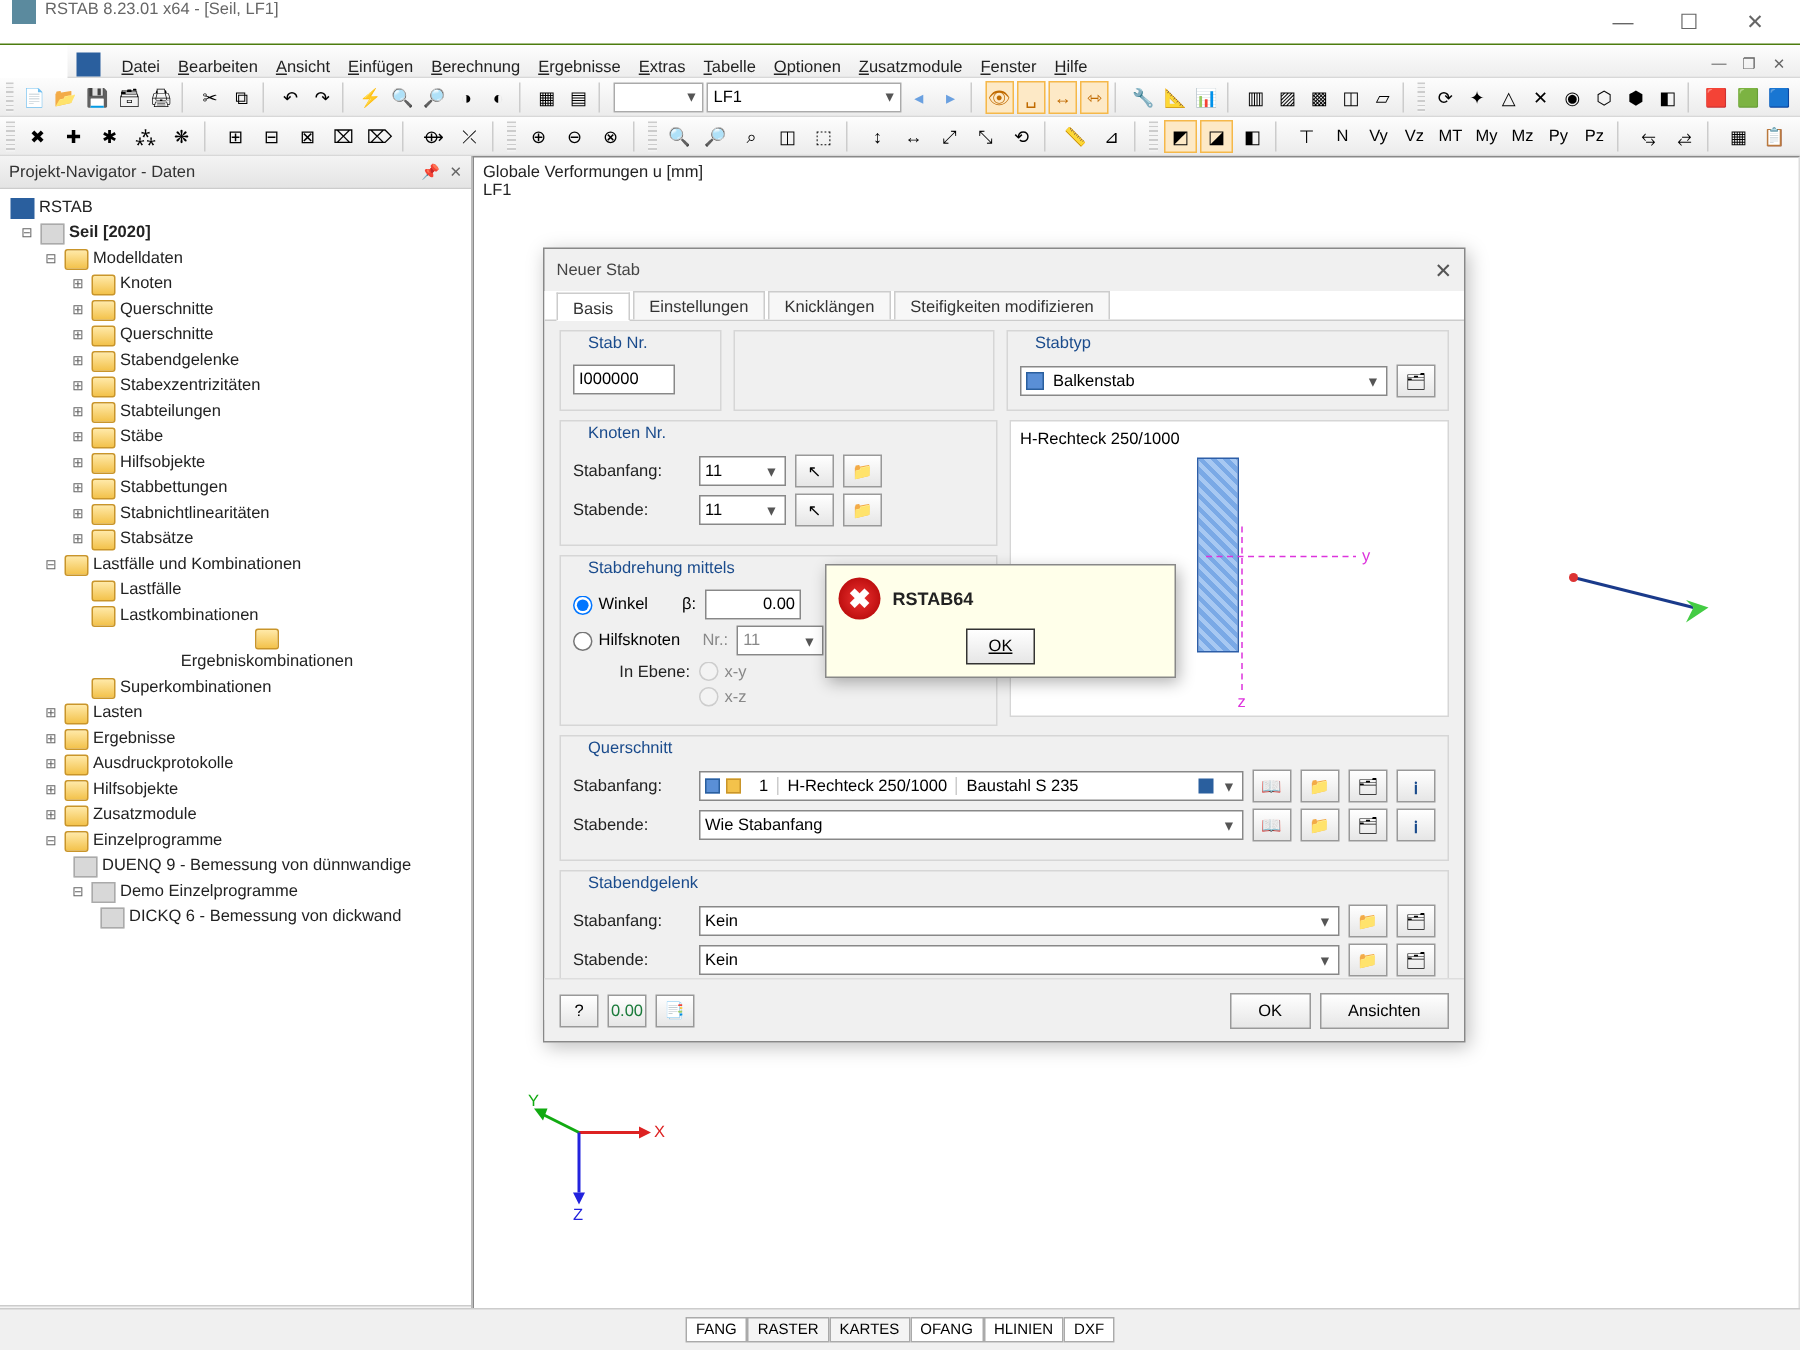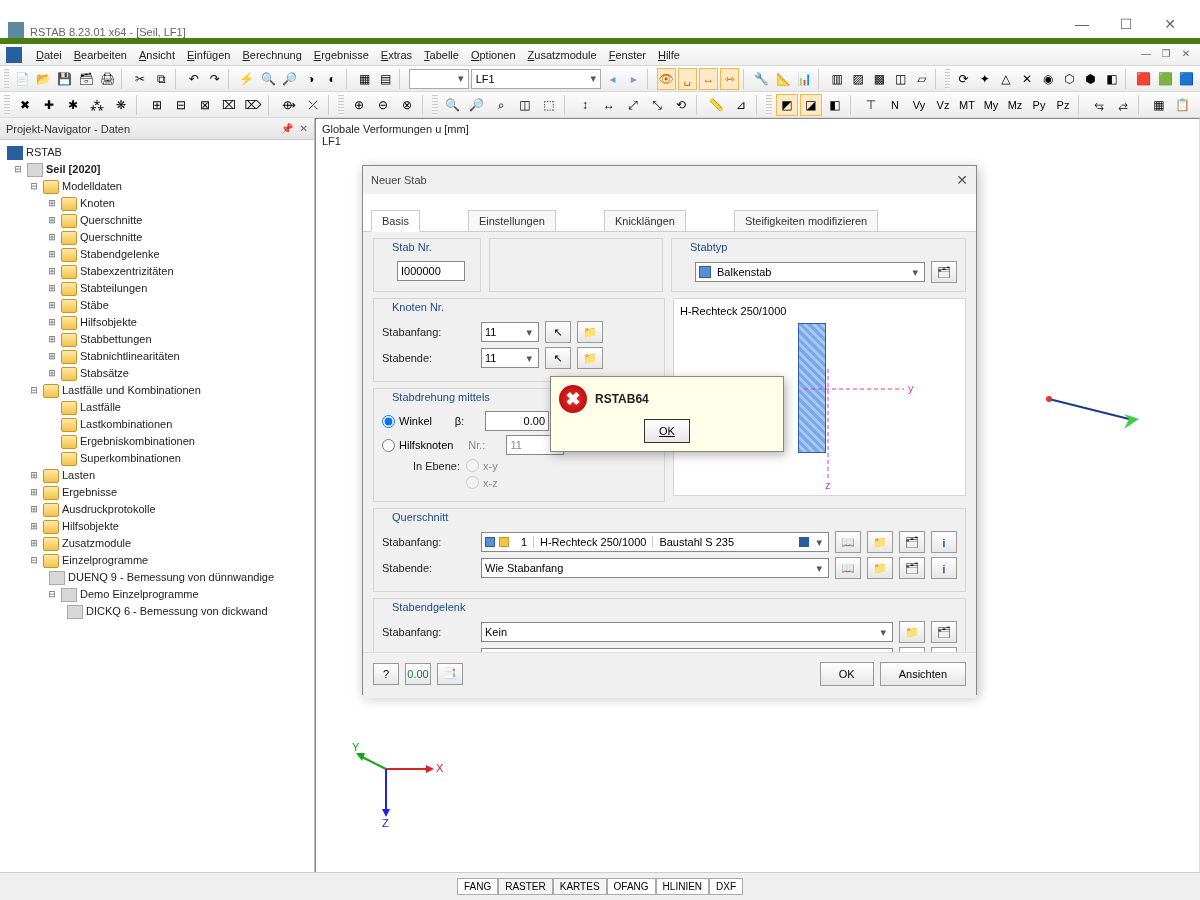--- a/index.html
+++ b/index.html
@@ -1,23 +1,23 @@
 <!DOCTYPE html>
 <html><head>
 <meta charset="utf-8">
 <style>
 * { box-sizing: border-box; margin: 0; padding: 0; font-family: "Segoe UI", Tahoma, sans-serif; font-size: 11px; }
 body { background: #fff; width: 1200px; height: 900px; position: relative; overflow: hidden; }
 
-.titlebar { height: 44px; background: #fff; display: flex; align-items: flex-end; padding: 0 8px; border-bottom: 6px solid #4d7c0f; }
+.titlebar { height: 30px; background: #fff; display: flex; align-items: flex-start; padding: 0 8px; border-bottom: 1px solid #4d7c0f; }
 .titlebar .app-icon { width: 16px; height: 16px; background: #5b8a9e; margin-right: 6px; }
 .titlebar .title { color: #666; flex: 1; }
 .titlebar .winbtn { width: 44px; height: 28px; display: flex; align-items: center; justify-content: center; color: #666; font-size: 14px; }
 
-.menubar { height: 22px; background: linear-gradient(#fdfdfd,#eee); display: flex; align-items: center; padding: 0 6px; gap: 2px; border-bottom: 1px solid #d8d8d8; }
+.menubar { height: 22px; background: linear-gradient(#fdfdfd,#eee); display: flex; align-items: flex-end; padding: 0 6px; gap: 2px; border-bottom: 1px solid #d8d8d8; margin-left: 45px; }
 .menubar .menu-item { padding: 2px 6px; color: #222; }
 .menubar .menu-item u { text-decoration: underline; }
 .menubar .spacer { flex: 1; }
 .menubar .mdi { width: 16px; height: 14px; margin-left: 2px; color: #666; font-size: 10px; text-align: center; }
 
 .toolbar-row { height: 26px; background: linear-gradient(#fdfdfd,#ececec); display: flex; align-items: center; padding: 0 4px; gap: 2px; border-bottom: 1px solid #d8d8d8; }
 .tbtn { width: 22px; height: 22px; display: flex; align-items: center; justify-content: center; border: 1px solid transparent; font-size: 12px; }
 .tbtn.active { border: 1px solid #f5b84a; background: #fde9c6; }
 .tsep { width: 6px; height: 20px; border-left: 1px solid #ccc; margin: 0 2px; }
 .tcombo { height: 20px; border: 1px solid #aaa; background: #fff; padding: 0 4px; display: flex; align-items: center; min-width: 60px; }
@@ -46,31 +46,31 @@
 .vp-text { position: absolute; left: 6px; top: 4px; color: #222; }
 .status-line { position: absolute; left: 0; bottom: 0; height: 18px; color: #333; padding-left: 6px; display:flex;align-items:center; }
 
 .axes { position:absolute; left:40px; bottom:90px; width:80px; height:80px; }
 .coord-gizmo { position:absolute; right:60px; top:270px; width:100px; height:60px; }
 
 
 .dialog { position: absolute; left: 362px; top: 165px; width: 615px; height: 530px; background: #f0f0f0; border: 1px solid #888; box-shadow: 2px 3px 12px rgba(0,0,0,.25); }
 .dlg-title { height: 28px; display: flex; align-items: center; padding: 0 8px; color: #444; }
 .dlg-title .x { margin-left: auto; font-size: 14px; color: #555; }
-.tabstrip { height: 38px; display: flex; align-items: flex-end; padding: 0 8px; background: #fff; border-bottom: 1px solid #ccc; gap: 46px; }
+.tabstrip { height: 20px; display: flex; padding: 0 8px; background: #fff; border-bottom: 1px solid #ccc; }
 .tab { padding: 4px 10px; border: 1px solid #ccc; border-bottom: none; background: #f7f7f7; margin-right: 2px; color:#333; }
 .tab.active { background: #fff; border-bottom: 1px solid #fff; position: relative; top: 1px; }
 
 .dlg-body { padding: 6px 10px 10px 10px; background: #f0f0f0; }
 .group { border: 1px solid #d6d6d6; background: #f0f0f0; padding: 22px 8px 8px 8px; margin-bottom: 6px; position: relative; }
 .group-title { position: absolute; left: 18px; top: 2px; color: #1a4b8c; font-size: 11px; }
 .row-flex { display: flex; gap: 8px; }
 .field-row { display: flex; align-items: center; margin-bottom: 4px; gap: 6px; }
 .label { width: 78px; color: #222; }
-input.txt, select.sel, .combo { height: 20px; border: 1px solid #888; background: #fff; padding: 0 3px; font-size: 11px; margin-left: 15px; }
+input.txt, select.sel, .combo { height: 20px; border: 1px solid #888; background: #fff; padding: 0 3px; font-size: 11px; }
 .combo { display: flex; align-items: center; }
 .combo .arrow { margin-left: auto; color: #555; padding: 0 3px; }
 .smbtn { width: 26px; height: 22px; border: 1px solid #999; background: linear-gradient(#fff,#e6e6e6); display: flex; align-items: center; justify-content: center; font-size: 11px; }
 .radio { display: flex; align-items: center; gap: 4px; }
 .preview-box { border: 1px solid #d6d6d6; background: #fff; height: 198px; padding: 6px; position: relative; }
 .section-rect { position:absolute; left:124px; top:24px; width:28px; height:130px; background: repeating-linear-gradient(45deg,#7aa9e6,#7aa9e6 3px,#a7c8f2 3px,#a7c8f2 6px); border:1px solid #2d5ea8; }
 
 .dlg-footer { position: absolute; left:0; right:0; bottom:0; height: 42px; border-top: 1px solid #ddd; padding: 8px 10px; display: flex; align-items: center; gap: 6px; background:#f0f0f0; }
 .btn { height: 24px; padding: 0 18px; border: 1px solid #999; background: linear-gradient(#fff,#e6e6e6); }
 
@@ -335,21 +335,21 @@
           <div class="tree-row" style="padding-left: 44px;">
             <span class="tog"></span>
             <span class="ic folder"></span>
             <span>Lastfälle</span>
           </div>
           <div class="tree-row" style="padding-left: 44px;">
             <span class="tog"></span>
             <span class="ic folder"></span>
             <span>Lastkombinationen</span>
           </div>
-          <div class="tree-row" style="padding-left: 44px;">
+          <div class="tree-row" style="padding-left: 44px; flex-direction: column;">
             <span class="tog"></span>
             <span class="ic folder"></span>
             <span>Ergebniskombinationen</span>
           </div>
           <div class="tree-row" style="padding-left: 44px;">
             <span class="tog"></span>
             <span class="ic folder"></span>
             <span>Superkombinationen</span>
           </div>
         </div>

